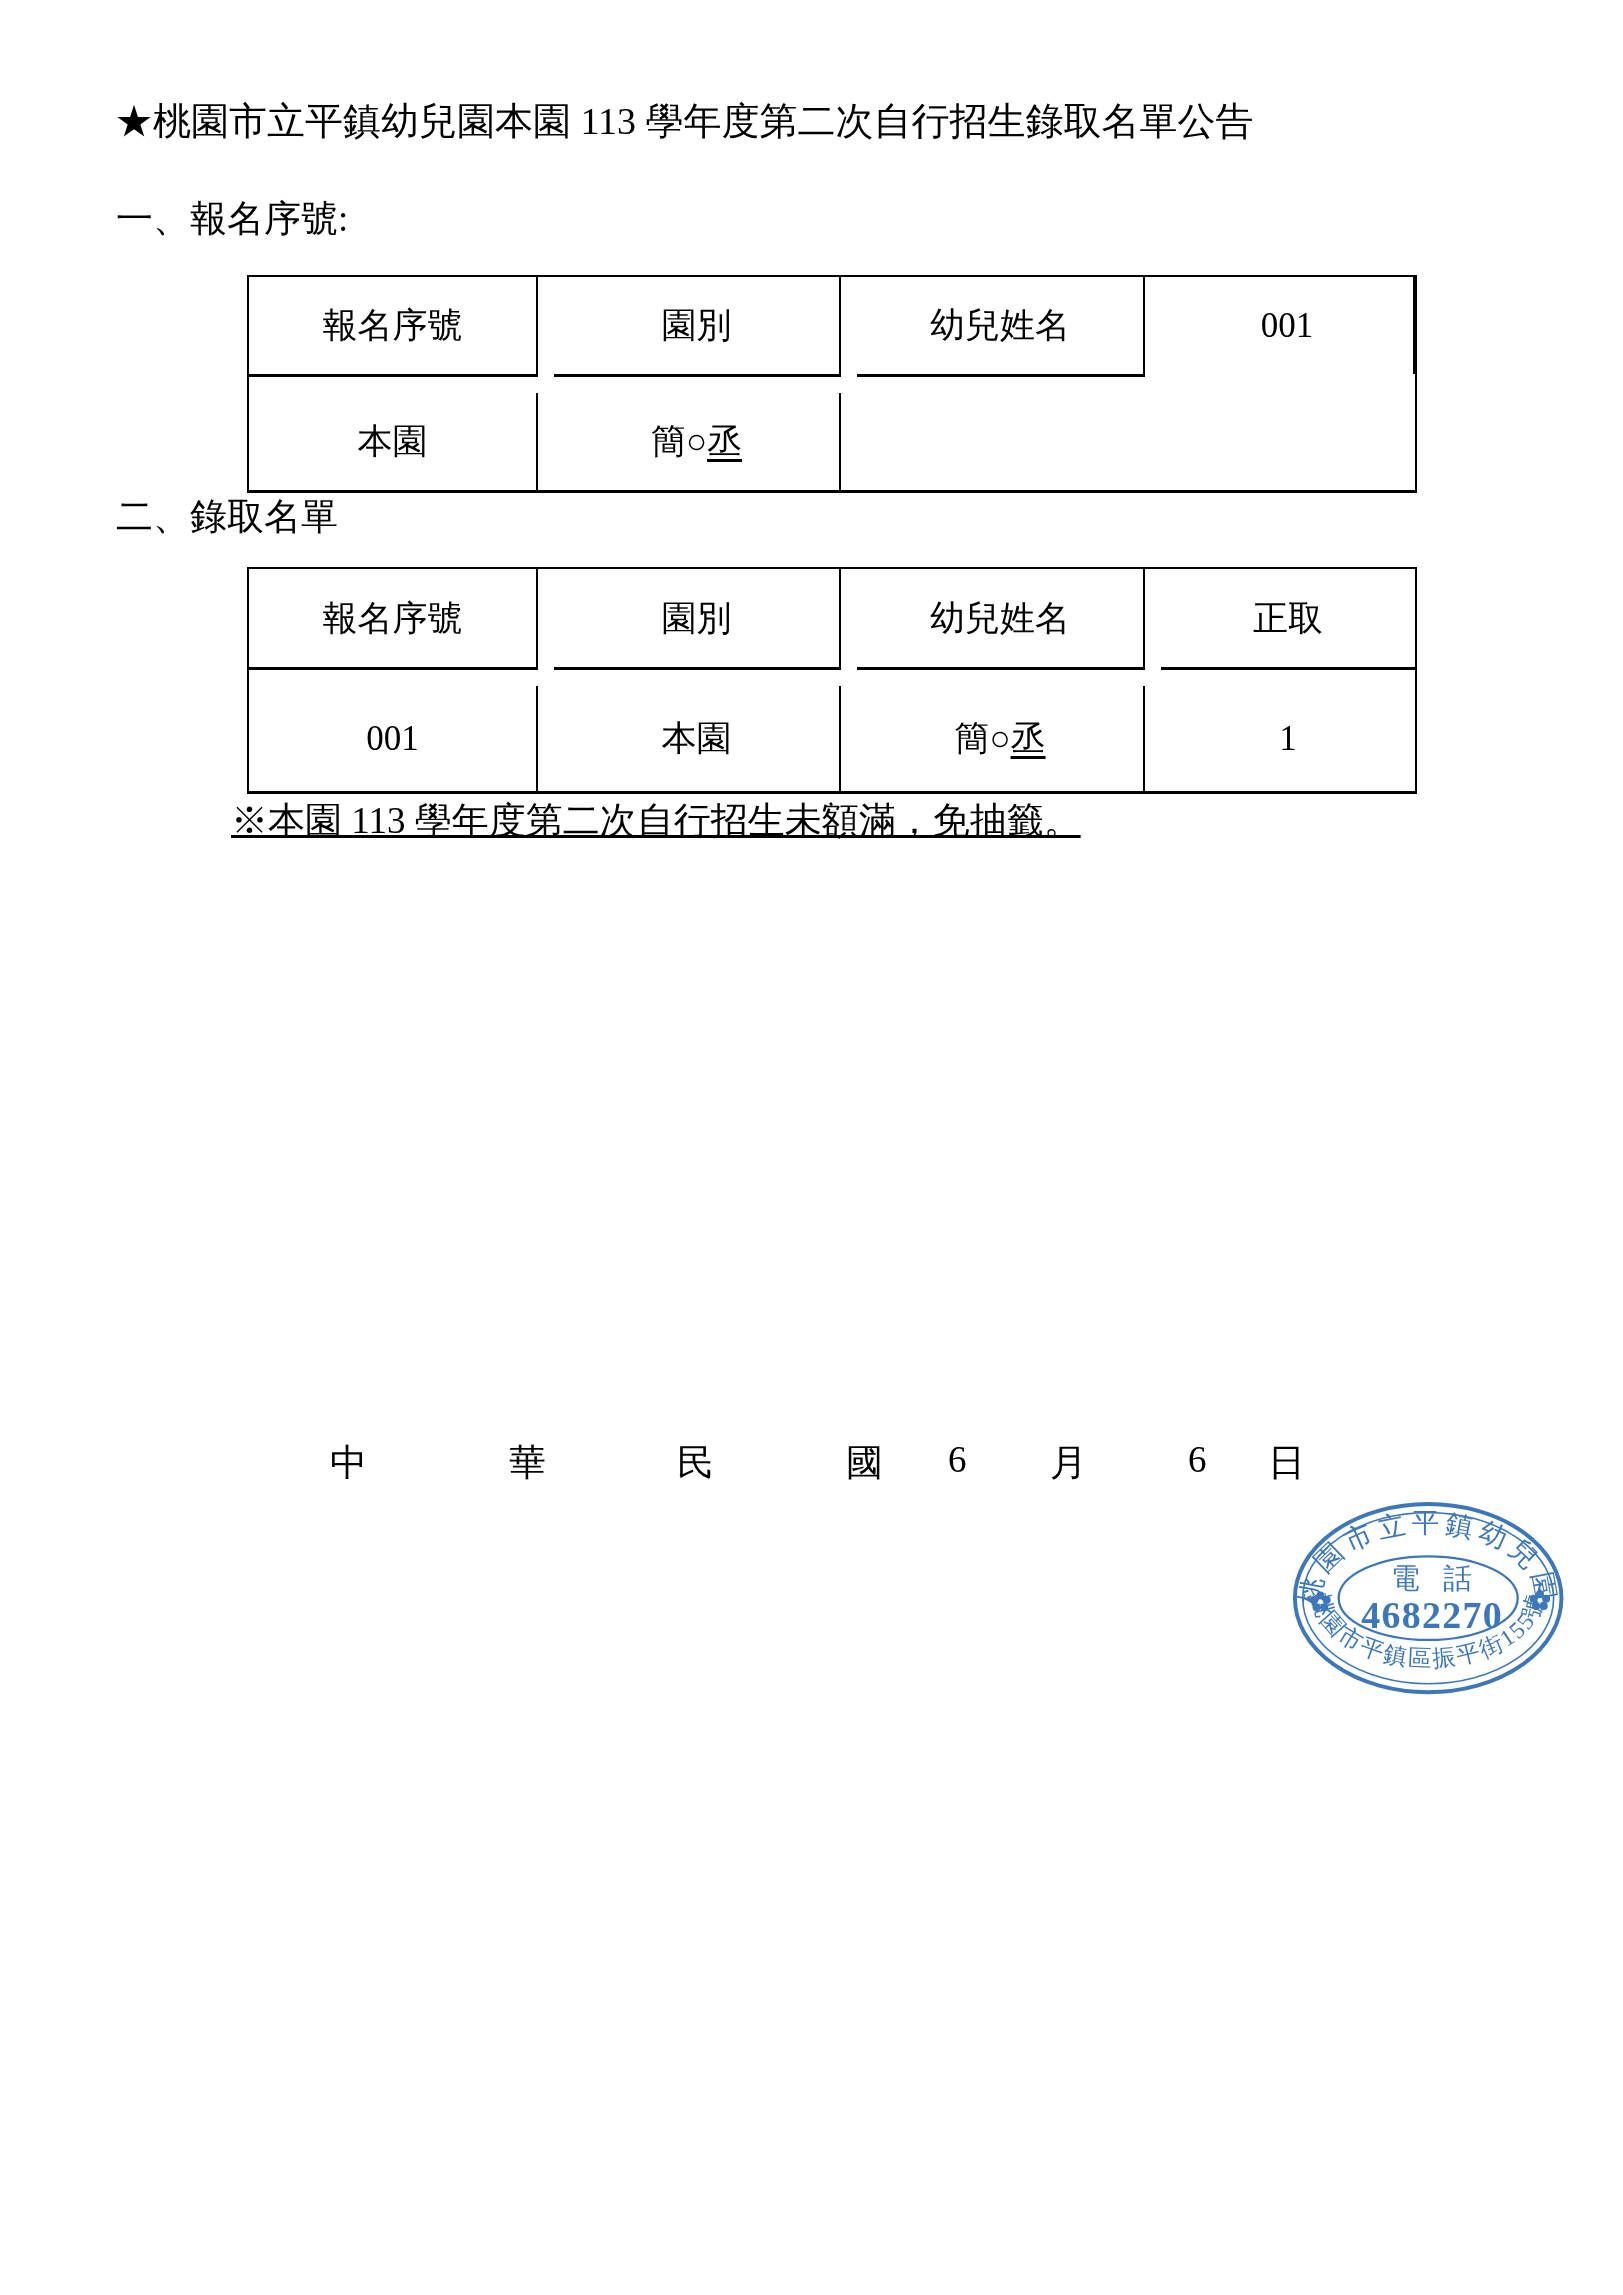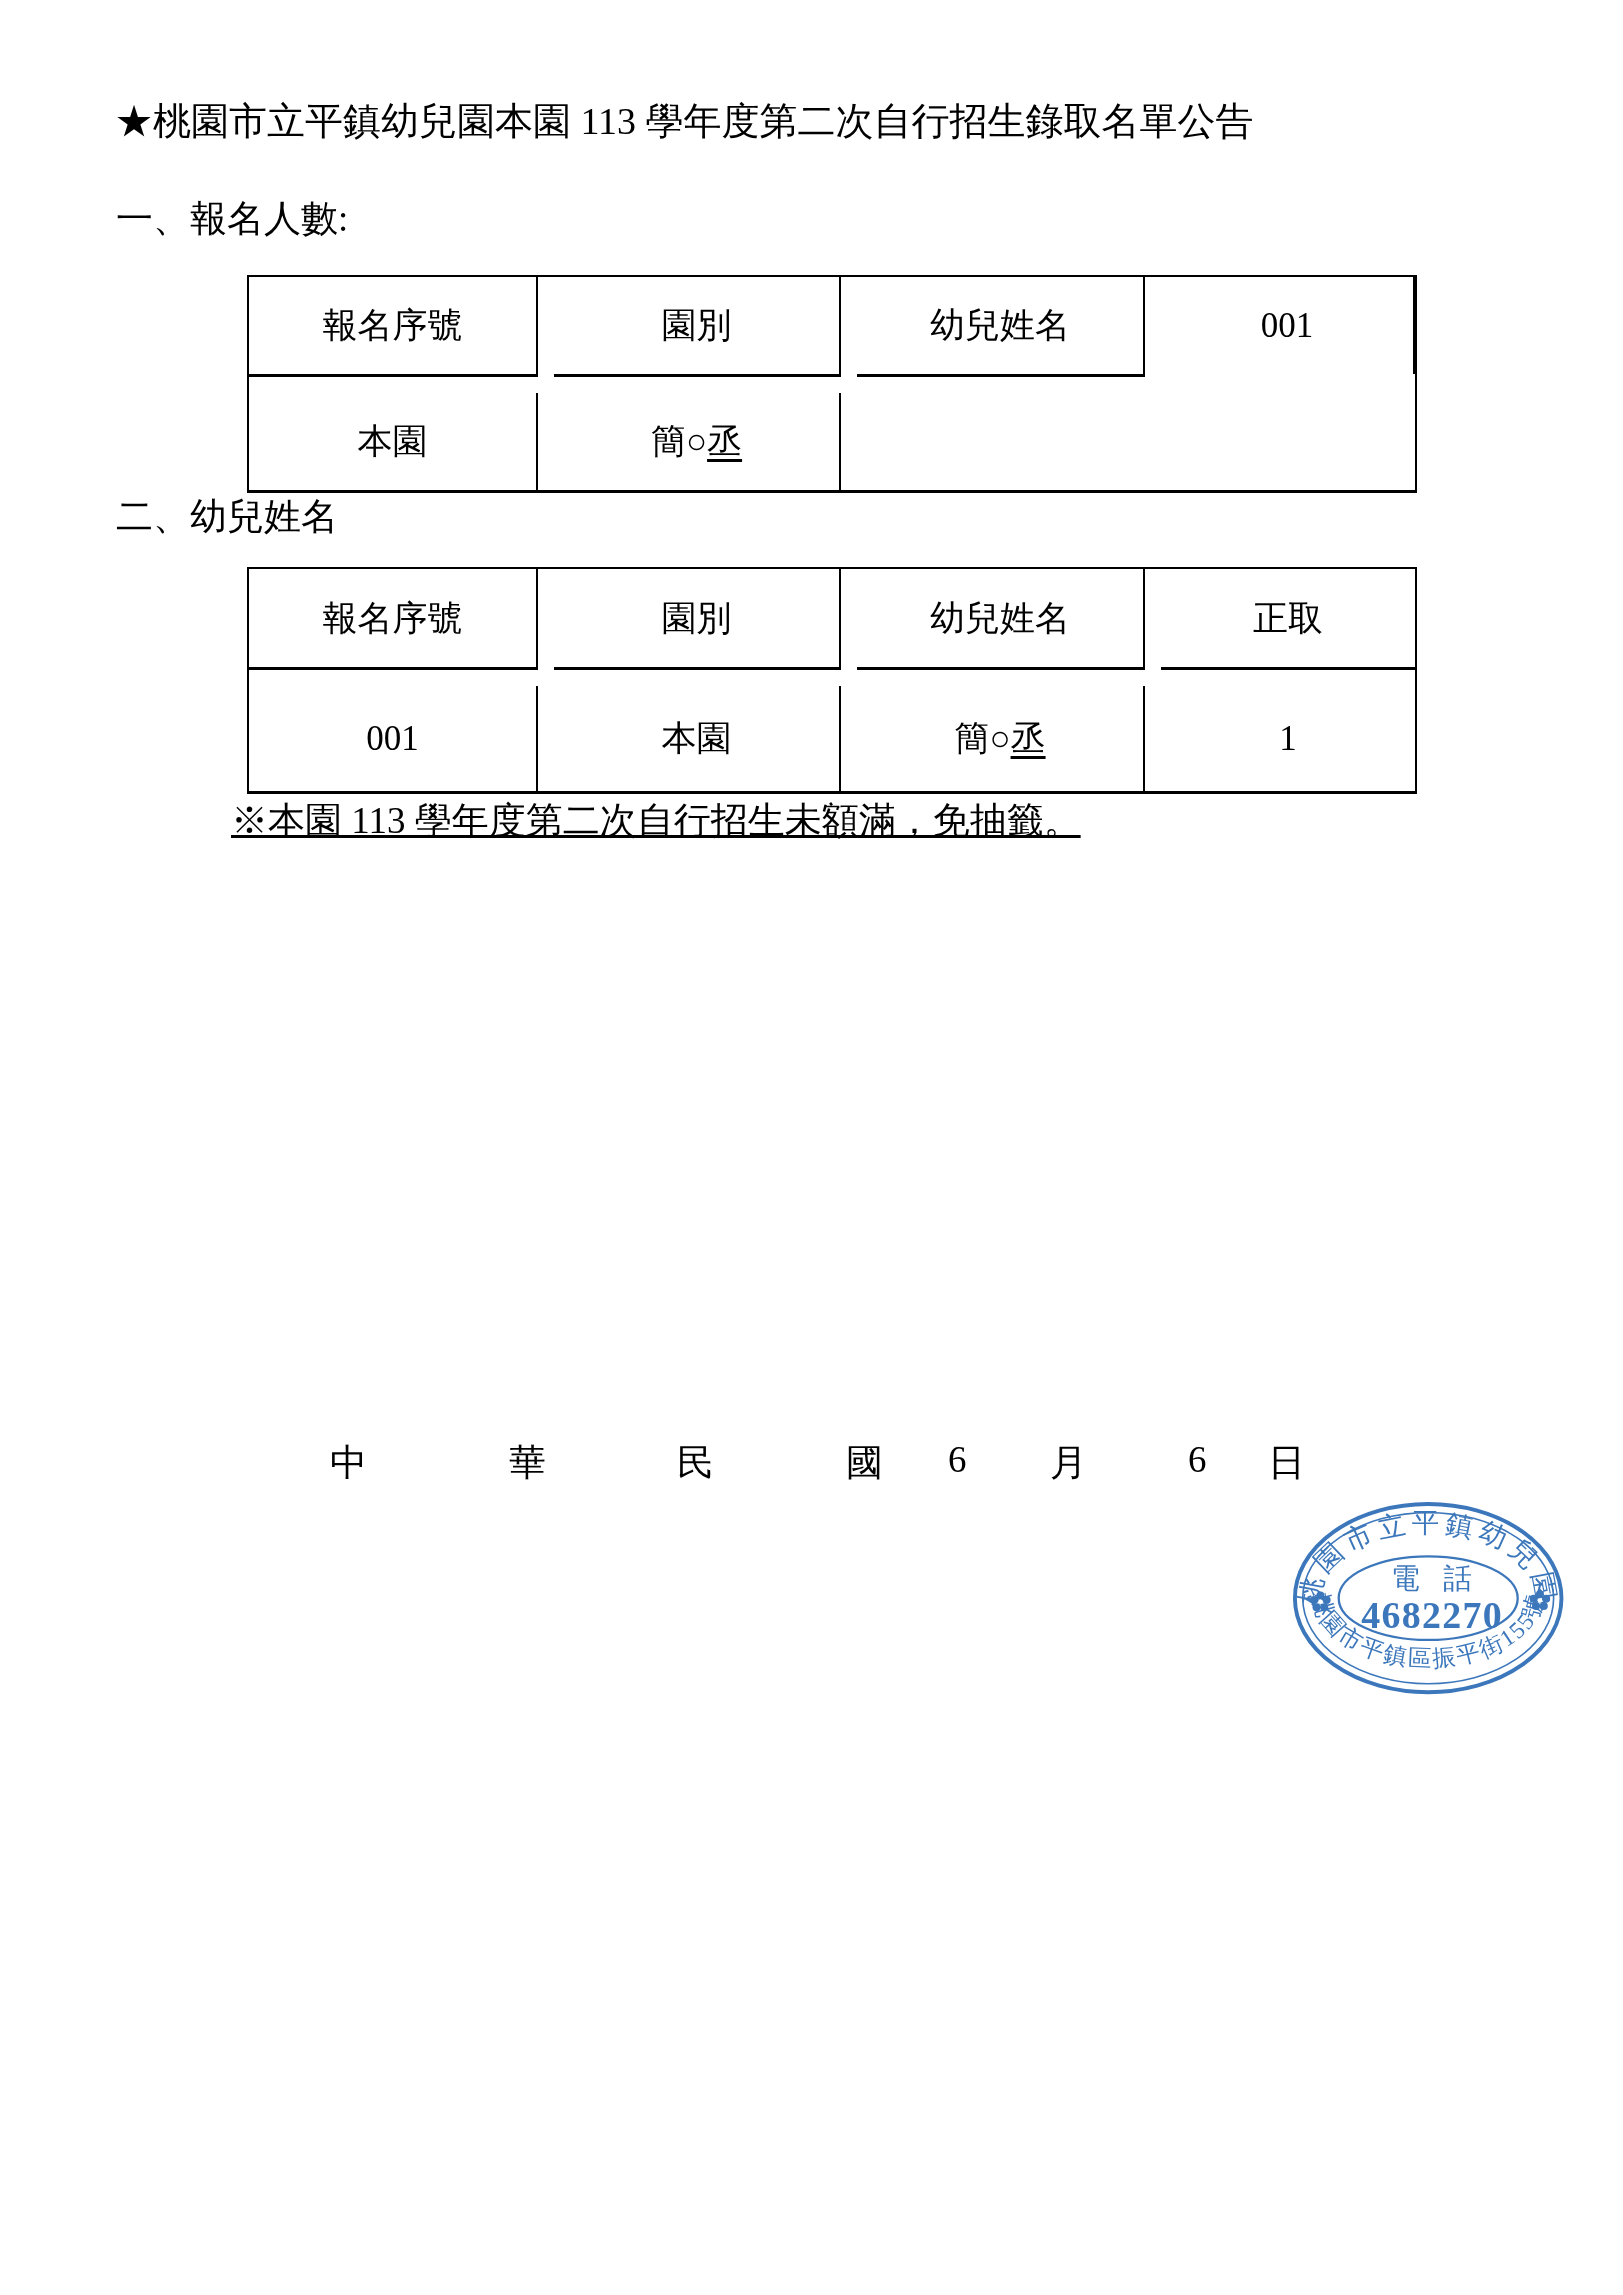--- a/index.html
+++ b/index.html
@@ -46,36 +46,36 @@
   #stamp{position:absolute;left:1291px;top:1496px;opacity:0.93;}
   #stamp text{font-family:"Liberation Serif","DejaVu Serif",serif;}
 </style>
 </head>
 <body>
 
 <div id="page">
 
   <div class="line title" style="left:115px;top:98px;">★桃園市立平鎮幼兒園本園 113 學年度第二次自行招生錄取名單公告</div>
 
-  <div class="line heading" style="left:116px;top:196px;">一、報名人數:</div>
+  <div class="line heading" style="left:116px;top:196px;">一、報名序號:</div>
 
   <div class="doc-table" id="table-applicants" style="left:247px;top:275px;">
     <div class="cell hd">報名序號</div>
     <div class="cell hd">園別</div>
     <div class="cell hd">幼兒姓名</div>
     <div class="cell bd">001</div>
     <div class="cell bd">本園</div>
     <div class="cell bd">
       <span>簡○</span>
         <span class="uline">丞</span>
     </div>
     <div class="cell bd last"></div>
   </div>
 
-  <div class="line heading" style="left:116px;top:494px;">二、幼兒姓名</div>
+  <div class="line heading" style="left:116px;top:494px;">二、錄取名單</div>
 
   <div class="doc-table" id="table-admitted" style="left:247px;top:567px;">
     <div class="cell hd">報名序號</div>
     <div class="cell hd">園別</div>
     <div class="cell hd">幼兒姓名</div>
     <div class="cell hd last">正取</div>
     <div class="cell bd">001</div>
     <div class="cell bd">本園</div>
     <div class="cell bd">
       <span>簡○</span>

